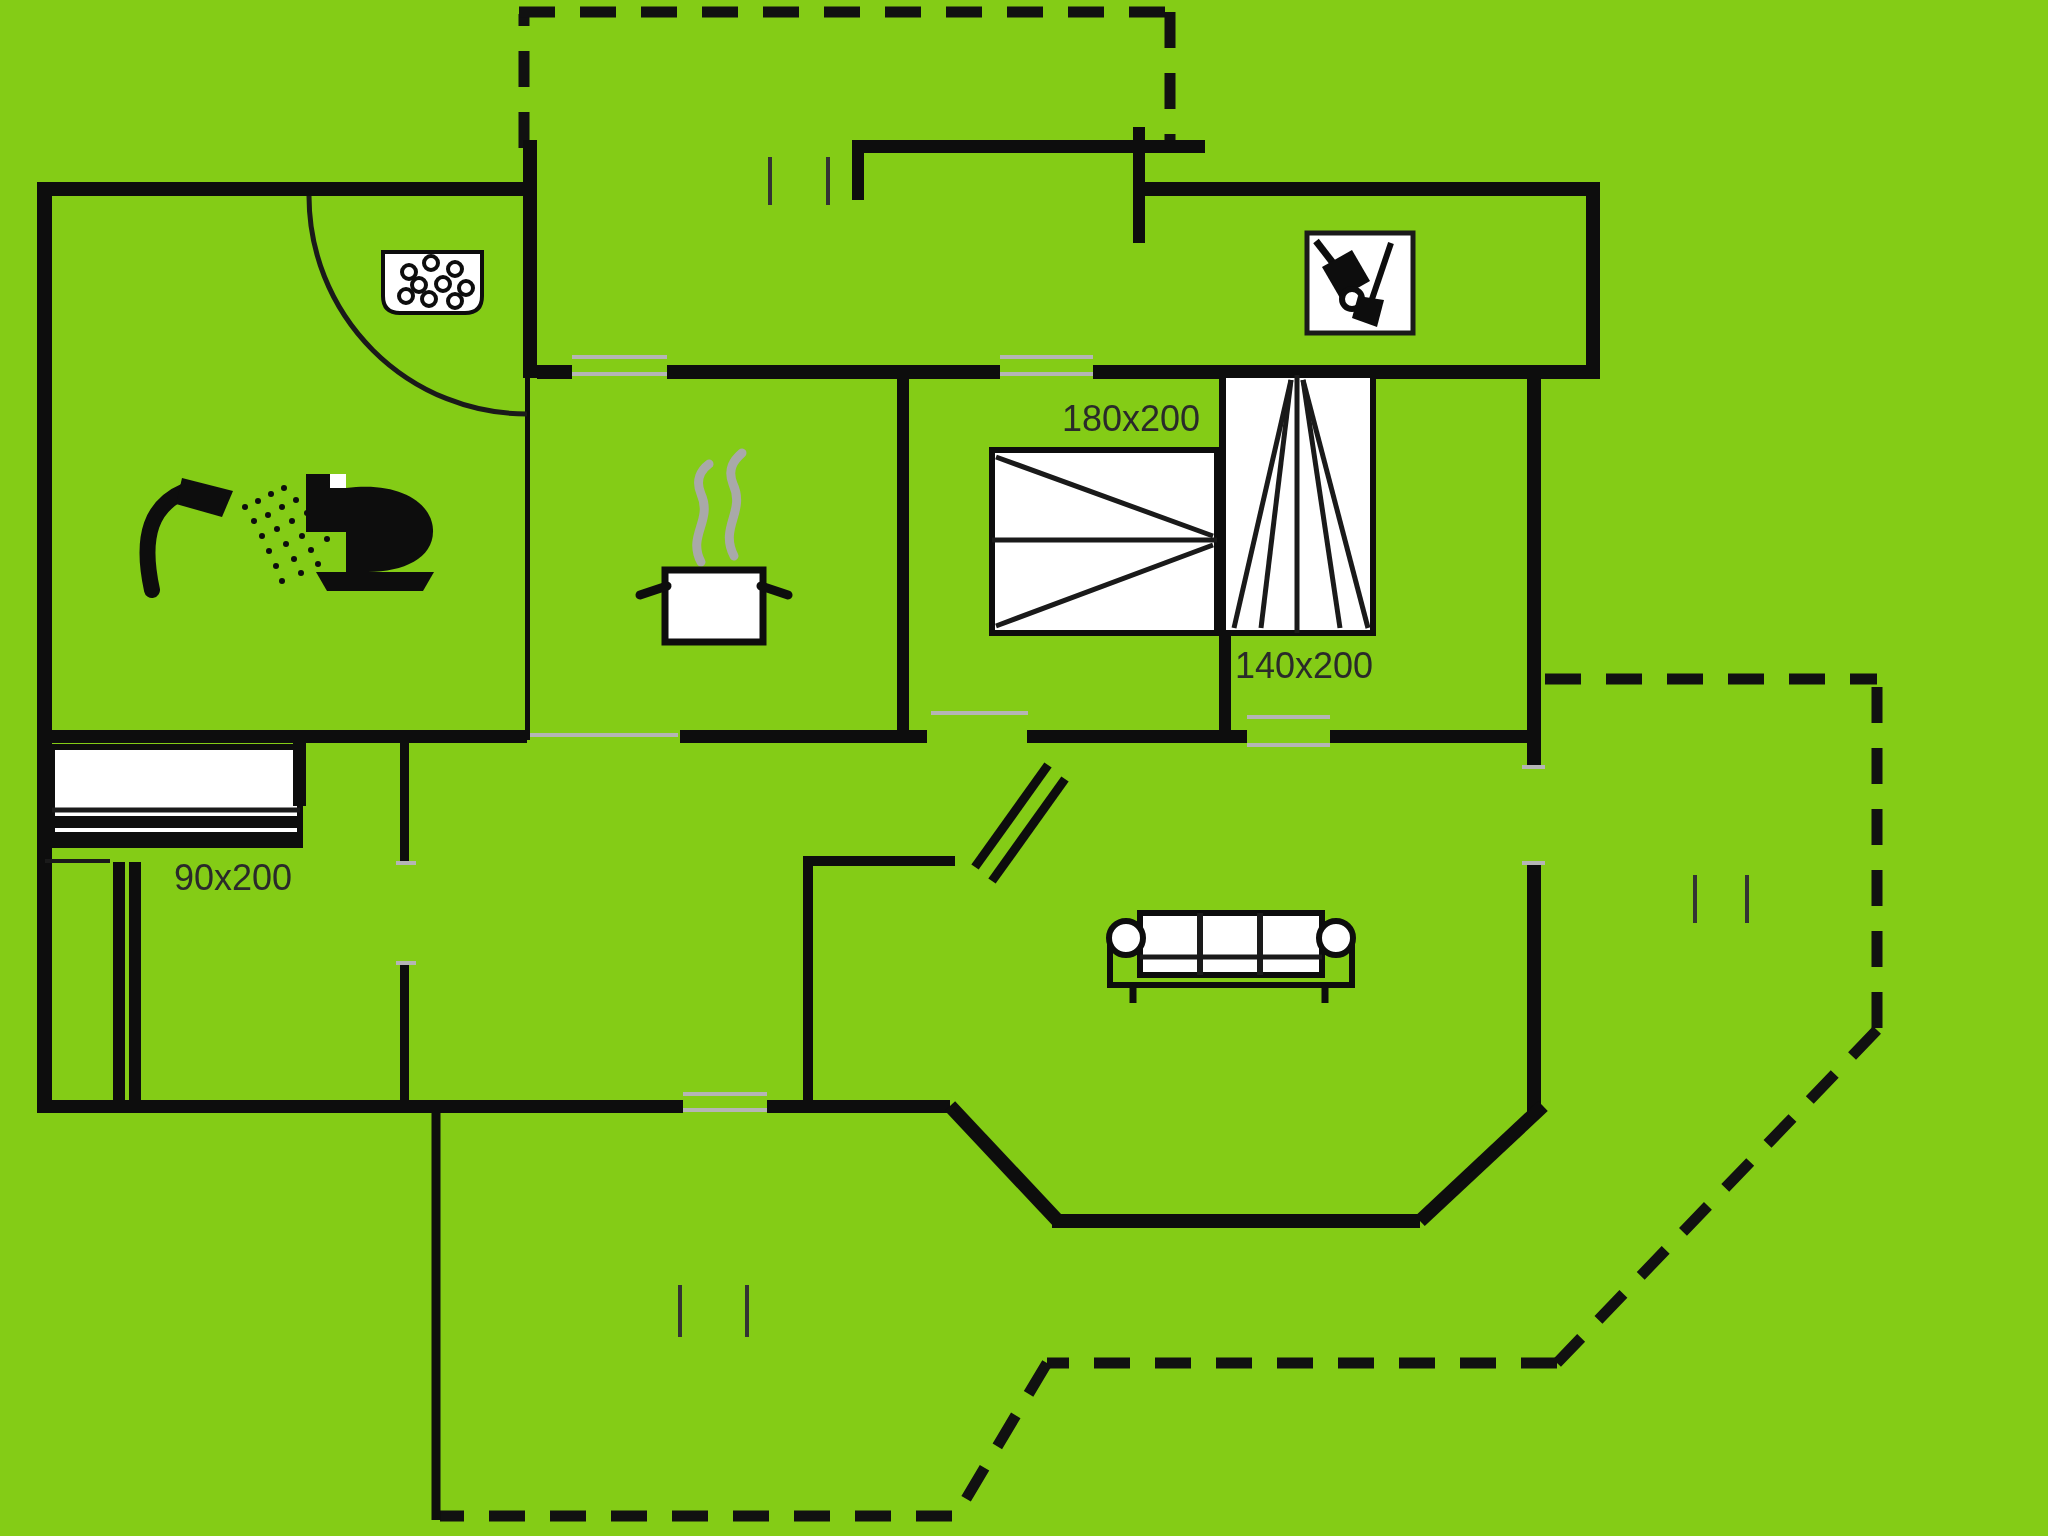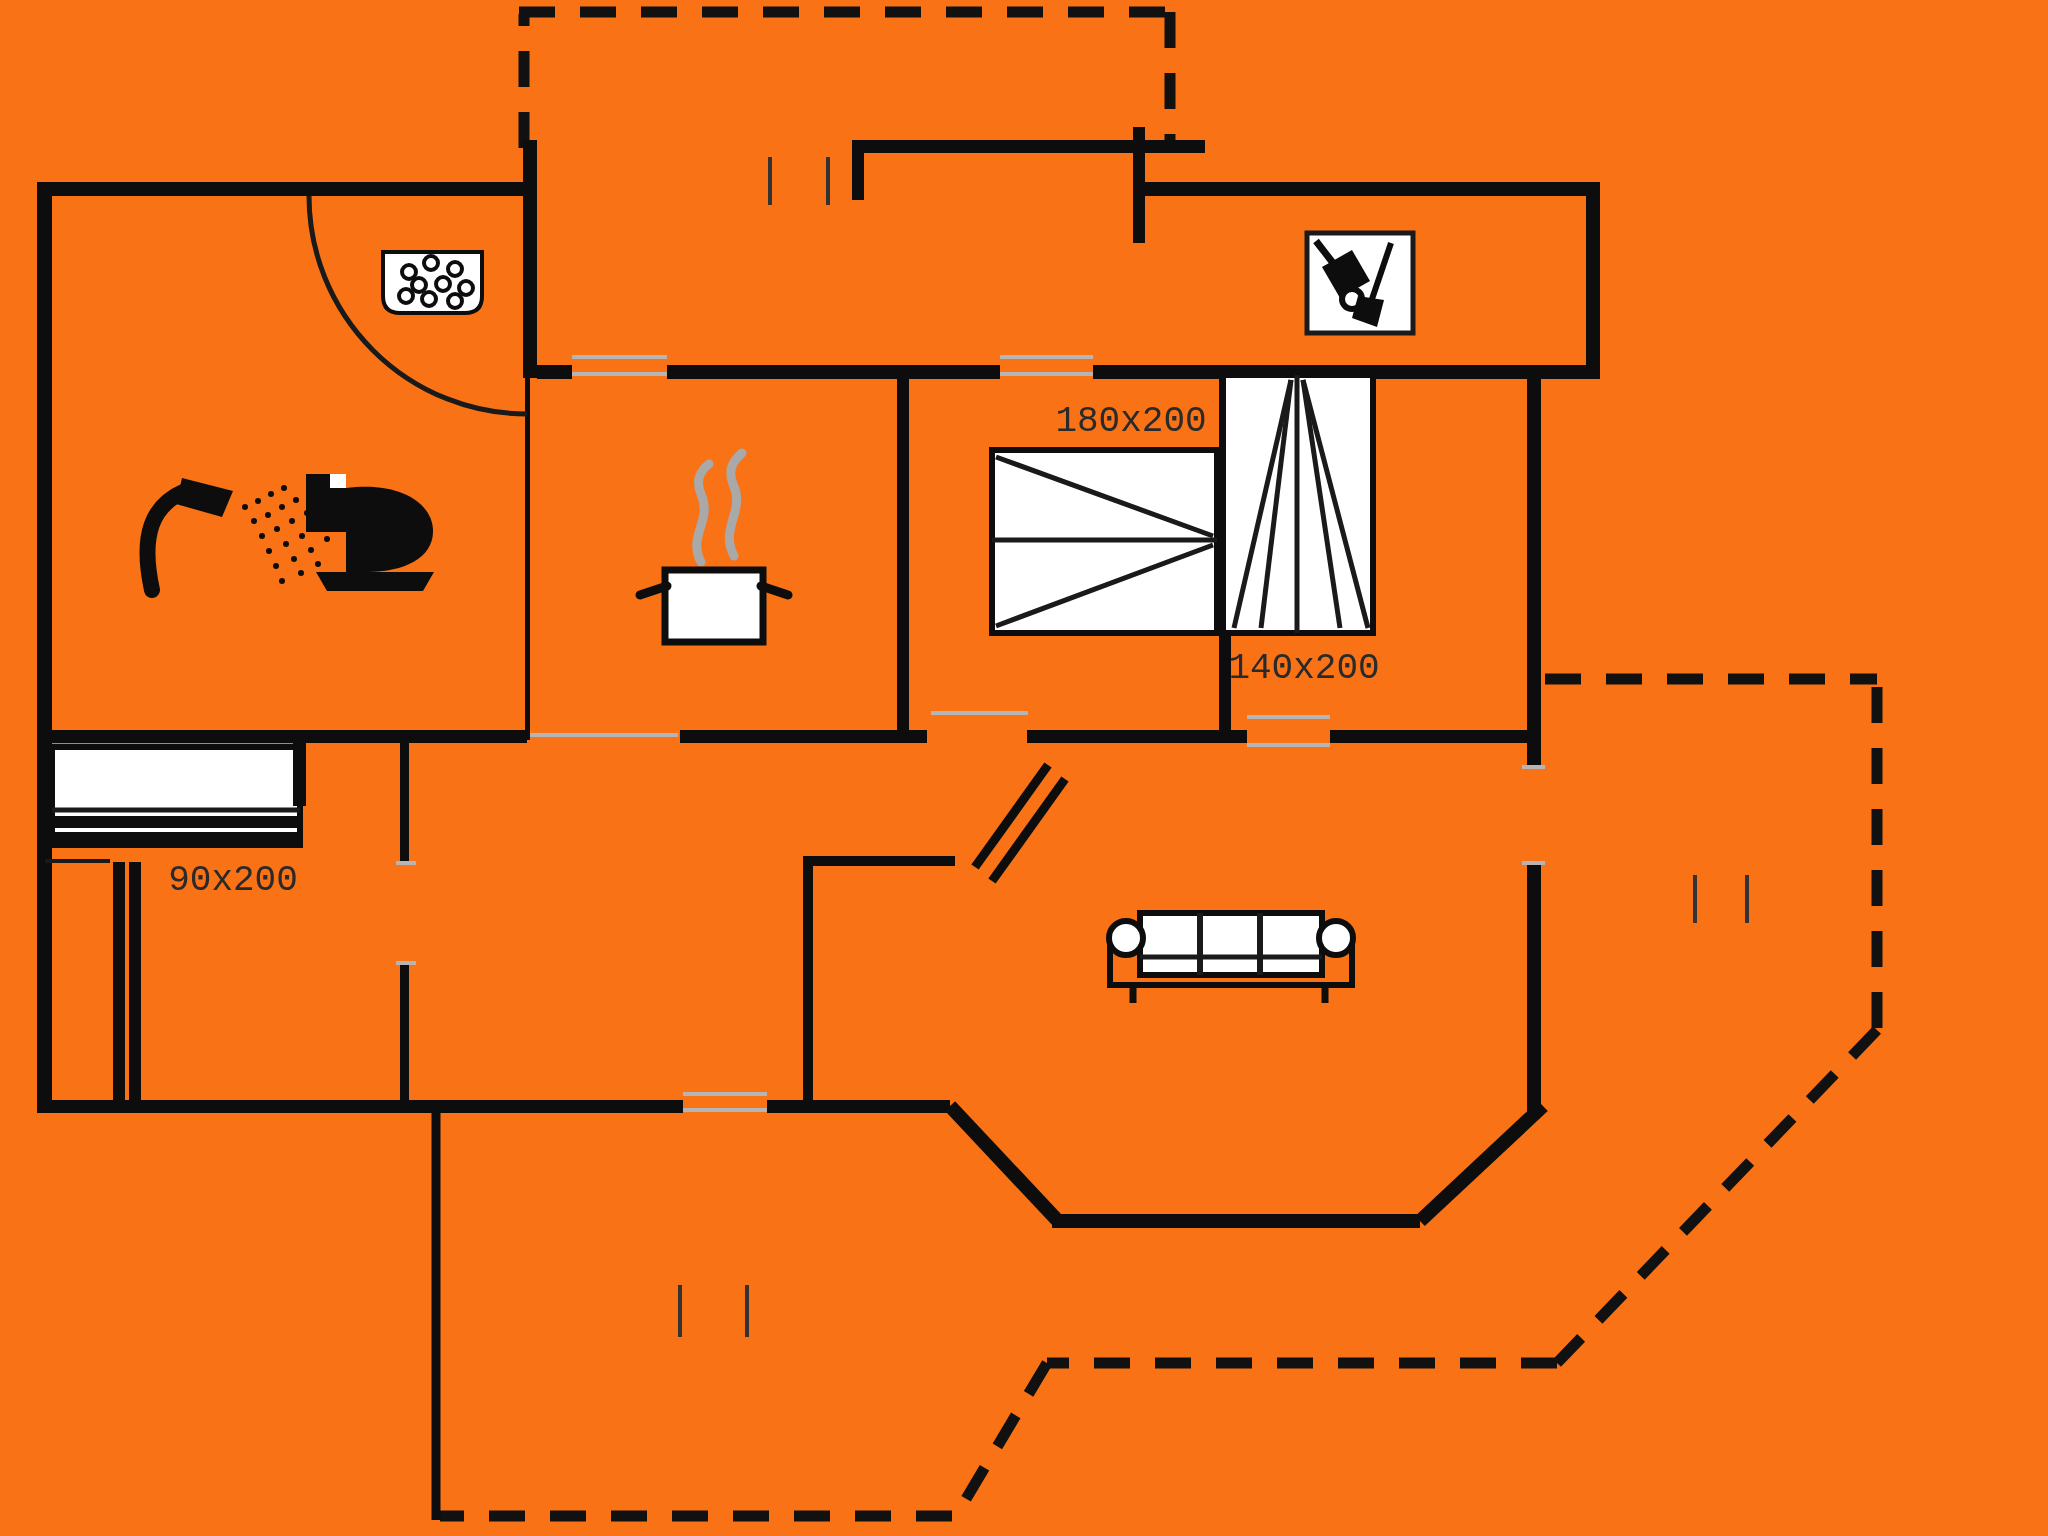--- a/index.html
+++ b/index.html
@@ -1,17 +1,17 @@
 <!DOCTYPE html>
 <html><head>
 <meta charset="utf-8">
 <style>
   html,body{margin:0;padding:0;background:#ffffff;}
-  .stage{position:relative;width:2048px;height:1536px;background:#f97316;overflow:hidden;
-         font-family:Liberation Mono, monospace;}
+  .stage{position:relative;width:2048px;height:1536px;background:#84cc16;overflow:hidden;
+         font-family:Liberation Sans, sans-serif;}
   svg{position:absolute;left:0;top:0;}
   .wall{fill:#0d0d0d;}
   .wline{stroke:#0d0d0d;fill:none;}
   .thin{stroke:#1a1a1a;fill:none;}
   .dash{stroke:#111111;stroke-width:11;fill:none;stroke-dasharray:36 25;}
   .win{stroke:#b5b5b5;stroke-width:4;fill:none;}
   .glyph{fill:#0d0d0d;}
   .gout{stroke:#0d0d0d;fill:#ffffff;}
   .steam{stroke:#a9a9a9;stroke-width:9;fill:none;stroke-linecap:round;}
   .tick{stroke:#333333;stroke-width:4;fill:none;}

